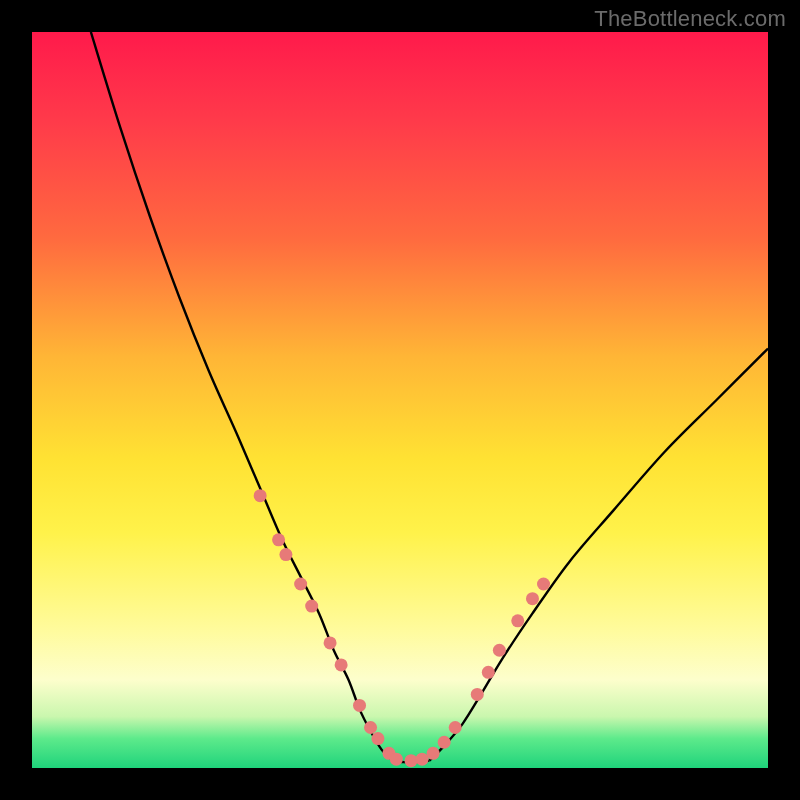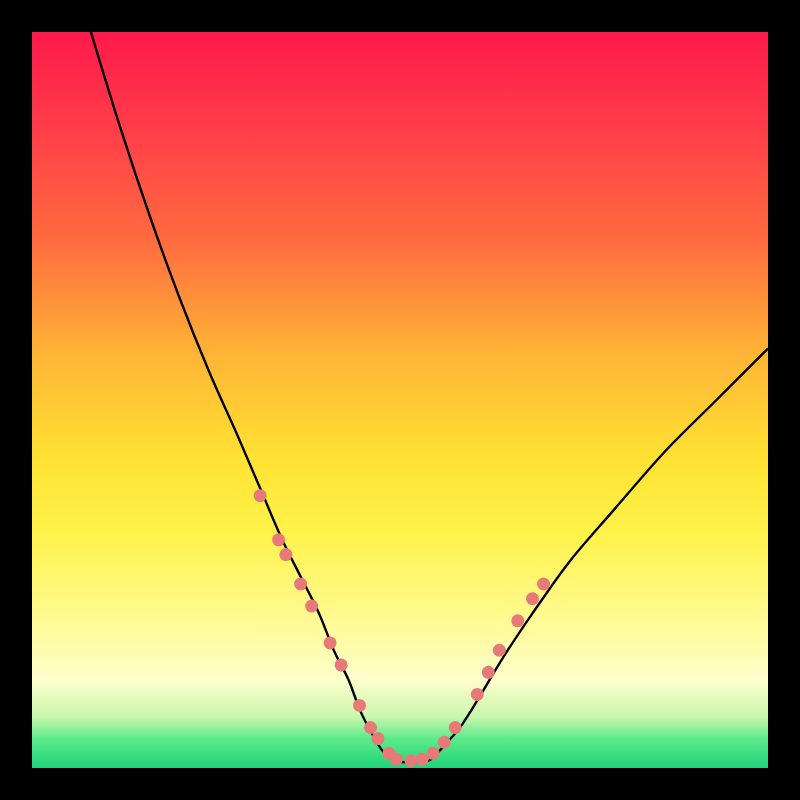--- a/index.html
+++ b/index.html
@@ -61,20 +61,21 @@
     fill: none;
   }
   .dot {
     fill: #e77a78;
   }
 </style>
 </head>
 <body>
 
 <div class="frame">
+  <div class="watermark">TheBottleneck.com</div>
   <div class="plot">
     <svg class="curves" viewBox="0 0 736 736">
       <g id="curve-group">
           <path d="M 58.88 0 C 63.78666666666667 15.946666666666658, 78.50666666666666 65.01333333333328, 88.32 95.67999999999995 C 98.13333333333333 126.34666666666662, 107.94666666666667 155.78666666666666, 117.76 184 C 127.57333333333334 212.21333333333334, 137.38666666666668 239.2, 147.20000000000002 264.96 C 157.01333333333335 290.71999999999997, 166.82666666666665 315.2533333333333, 176.64 338.55999999999995 C 186.45333333333332 361.8666666666666, 197.49333333333334 385.17333333333335, 206.08 404.8 C 214.66666666666669 424.4266666666667, 220.8 439.14666666666665, 228.16 456.32 C 235.51999999999998 473.49333333333334, 243.49333333333334 493.12, 250.24 507.84000000000003 C 256.9866666666667 522.5600000000001, 262.50666666666666 532.3733333333333, 268.64 544.64 C 274.7733333333333 556.9066666666666, 281.52000000000004 569.1733333333334, 287.04 581.44 C 292.56 593.7066666666667, 296.85333333333335 607.2, 301.76 618.24 C 306.66666666666663 629.28, 312.18666666666667 637.8666666666668, 316.48 647.6800000000001 C 320.77333333333337 657.4933333333333, 323.84 668.5333333333333, 327.52 677.12 C 331.2 685.7066666666667, 334.88 692.4533333333334, 338.56 699.2 C 342.24 705.9466666666667, 345.91999999999996 712.6933333333334, 349.59999999999997 717.6 C 353.28 722.5066666666667, 358.79999999999995 726.8, 360.64 728.64" class="curve-line"></path>
           <path d="M 397.44000000000005 728.64 C 399.8933333333334 726.1866666666666, 406.64000000000004 720.0533333333333, 412.16 713.92 C 417.68 707.7866666666666, 424.4266666666666 700.4266666666667, 430.55999999999995 691.84 C 436.69333333333327 683.2533333333333, 442.2133333333333 673.4399999999999, 448.96 662.4 C 455.70666666666665 651.36, 462.4533333333334 639.0933333333334, 471.04 625.6 C 479.62666666666667 612.1066666666667, 489.44000000000005 597.3866666666668, 500.48 581.44 C 511.52 565.4933333333333, 523.7866666666666 547.0933333333332, 537.28 529.92 C 550.7733333333333 512.7466666666667, 565.4933333333333 496.8, 581.44 478.40000000000003 C 597.3866666666668 460.00000000000006, 615.7866666666667 437.91999999999996, 632.96 419.52 C 650.1333333333333 401.12, 667.3066666666667 385.17333333333335, 684.48 368 C 701.6533333333333 350.82666666666665, 727.4133333333333 325.06666666666666, 736 316.48" class="curve-line"></path>
           <path d="M 360.64 728.64 C 362.48 728.8853333333333, 368 729.8666666666667, 371.68 730.112 C 375.36 730.3573333333333, 378.4266666666667 730.3573333333333, 382.72 730.112 C 387.0133333333334 729.8666666666667, 394.98666666666674 728.8853333333333, 397.44000000000005 728.64" class="curve-line"></path>
         </g>
       <g id="dot-group">
           <circle cx="228.16" cy="463.68" r="6.5" class="dot"></circle>
           <circle cx="246.56" cy="507.84000000000003" r="6.5" class="dot"></circle>

